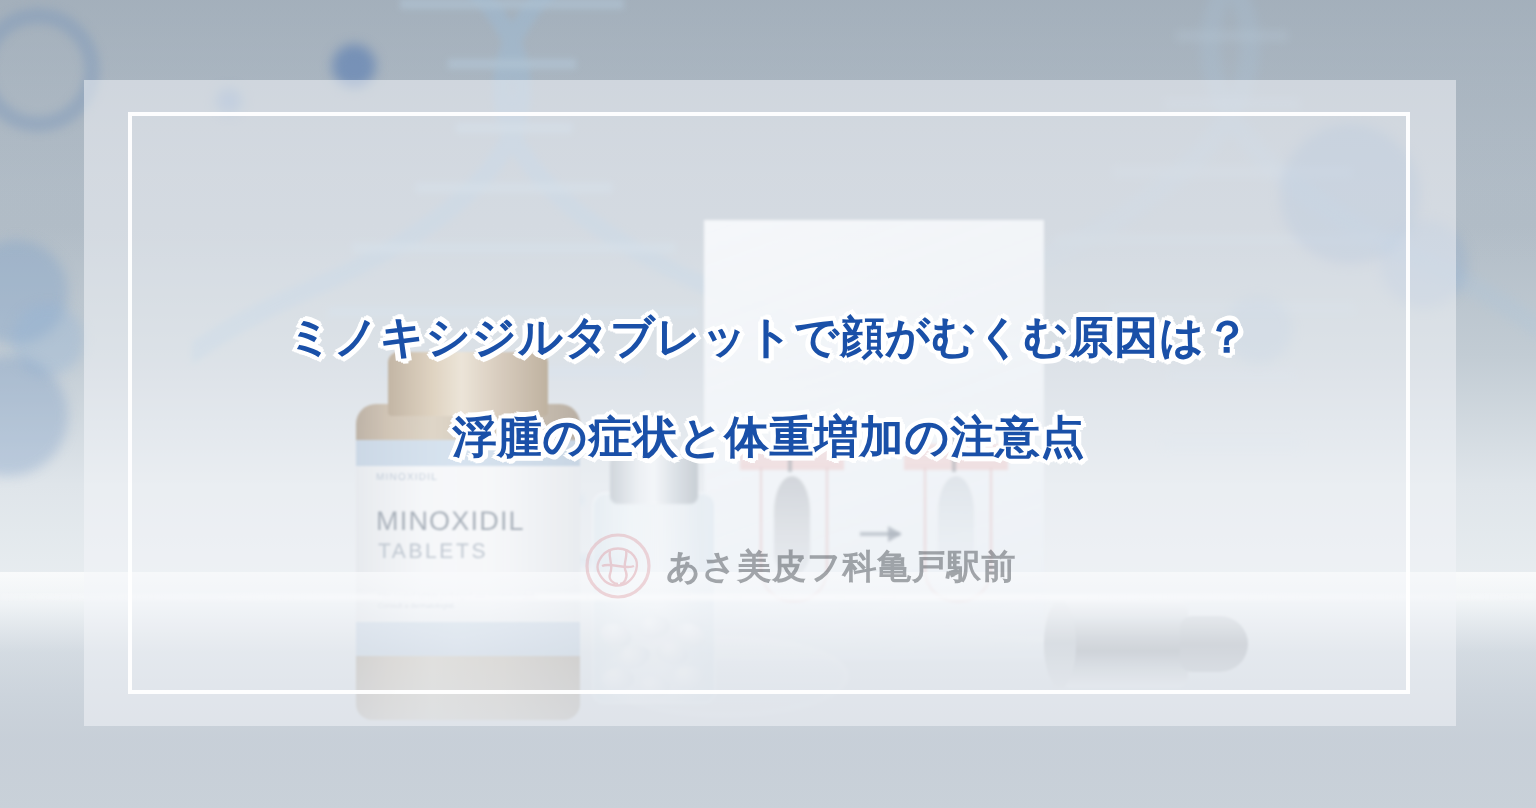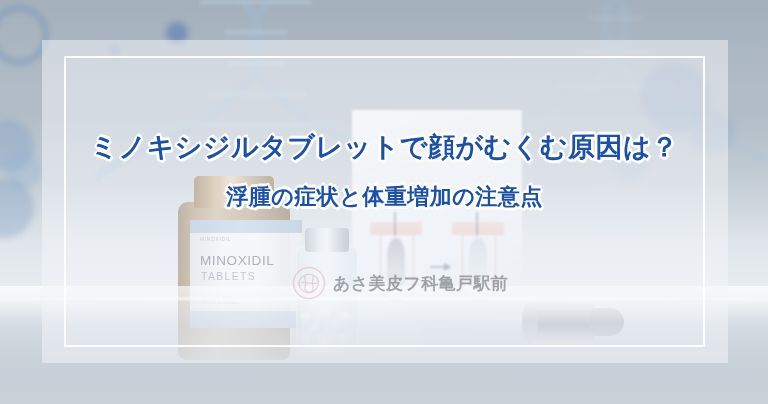--- a/index.html
+++ b/index.html
@@ -111,21 +111,21 @@
   }
   .bottle-cap {
     position: absolute;
     left: 16px; top: 0;
     width: 80px; height: 32px;
     border-radius: 5px 5px 2px 2px;
     background: linear-gradient(90deg, #8d7049, #c9ae85 28%, #e3d2b4 46%, #bda382 68%, #86693f);
   }
   .bottle-label {
     position: absolute;
-    left: 12px; top: 44px;
+    left: 0; top: 44px;
     width: 112px; height: 108px;
     background: linear-gradient(90deg,
       rgba(222,228,234,0.94) 0%,
       rgba(248,250,252,0.97) 30%,
       rgba(252,253,254,0.97) 58%,
       rgba(226,232,238,0.94) 100%);
   }
   .label-band-top {
     position: absolute; left: 0; top: 0; width: 100%; height: 13px;
     background: linear-gradient(90deg, rgba(150,178,206,0.85), rgba(178,203,226,0.9) 45%, rgba(143,172,201,0.85));
@@ -296,21 +296,21 @@
     font-size: 31px;
     line-height: 50px;
     letter-spacing: 0.5px;
     color: #1a50a8;
     white-space: nowrap;
     text-shadow:
       2px 0 0 #ffffff, -2px 0 0 #ffffff, 0 2px 0 #ffffff, 0 -2px 0 #ffffff,
       1.5px 1.5px 0 #ffffff, -1.5px 1.5px 0 #ffffff, 1.5px -1.5px 0 #ffffff, -1.5px -1.5px 0 #ffffff,
       2.6px 1px 0 #ffffff, -2.6px 1px 0 #ffffff, 1px 2.6px 0 #ffffff, 1px -2.6px 0 #ffffff;
   }
-  .title-line.line1 { font-size: 27px; }
+  .title-line.line1 { font-size: 22px; margin-top: 23px; }
   .title-line.line2 { font-size: 22px; }
 
   
   .watermark {
     position: absolute;
     left: 292px; top: 266px;
     display: flex;
     align-items: center;
     gap: 7px;
     opacity: 0.62;

